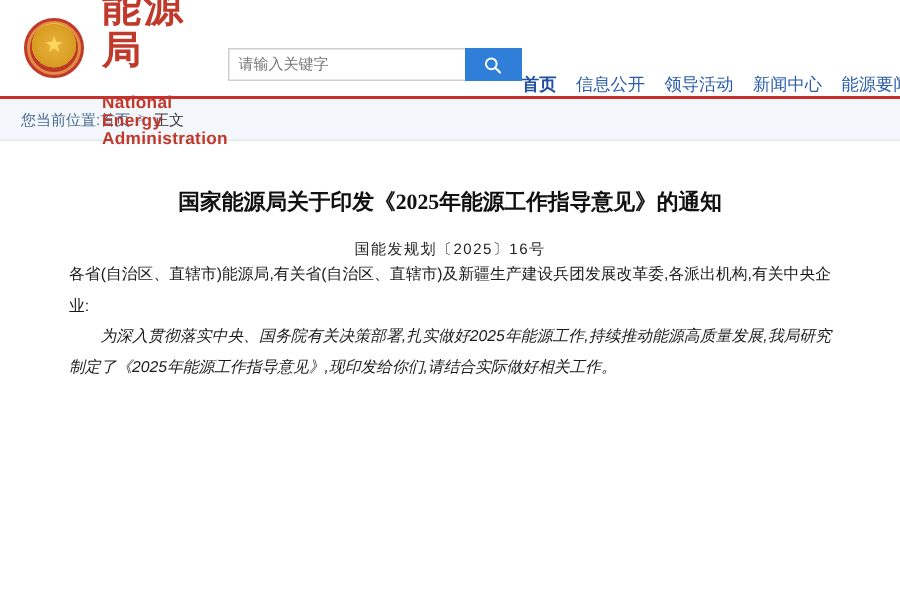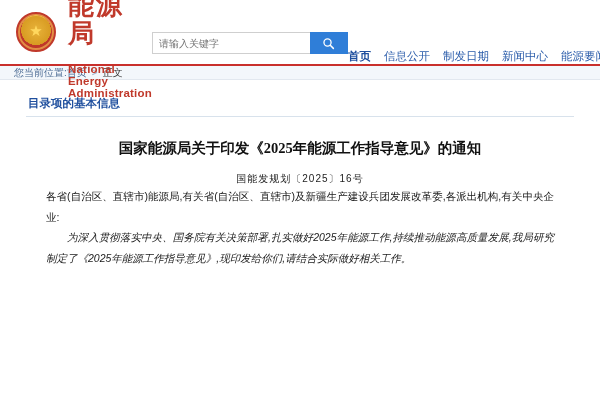--- a/index.html
+++ b/index.html
@@ -115,21 +115,21 @@
     color: #2a5caa;
     white-space: nowrap;
   }
   .nav span { cursor: pointer; }
   .nav span.home { color: #1f4f9e; font-weight: bold; }
 
   
   .crumb-wrap {
     background: #f3f7fb;
     border-bottom: 1px solid #e2e8ef;
-    height: 14px;
+    height: 28px;
     display: flex;
     align-items: center;
     padding: 0 14px;
     font-size: 10px;
     color: #4a6a93;
   }
   .crumb-wrap .sep { margin: 0 5px; color: #9bb0c9; }
   .crumb-wrap .cur { color: #333; }
 
   
@@ -218,37 +218,36 @@
         <div class="search-btn">
           <svg width="13" height="13" viewBox="0 0 16 16">
             <circle cx="6.8" cy="6.8" r="4.4" fill="none" stroke="#ffffff" stroke-width="1.6"></circle>
             <line x1="10.2" y1="10.2" x2="14" y2="14" stroke="#ffffff" stroke-width="1.8" stroke-linecap="round"></line>
           </svg>
         </div>
       </div>
       <div class="nav">
         <span class="home">首页</span>
         <span>信息公开</span>
-        <span>制发日期</span>
+        <span>领导活动</span>
         <span>新闻中心</span>
         <span>能源要闻</span>
         <span>领导活动</span>
       </div>
     </div>
   </div>
 
   <div class="crumb-wrap">
     <span>您当前位置:</span>
     <span>首页</span>
     <span class="sep">&gt;</span>
     <span class="cur">正文</span>
   </div>
 
   <div class="body">
-    <div class="meta-title">目录项的基本信息</div>
     <table class="meta">
       <tbody>
     </tbody>
       </table>
   </div>
 
   <div class="article">
     <div class="art-title">国家能源局关于印发《2025年能源工作指导意见》的通知</div>
     <div class="art-sub">国能发规划〔2025〕16号</div>
     <div class="art-p">各省(自治区、直辖市)能源局,有关省(自治区、直辖市)及新疆生产建设兵团发展改革委,各派出机构,有关中央企业:</div>

